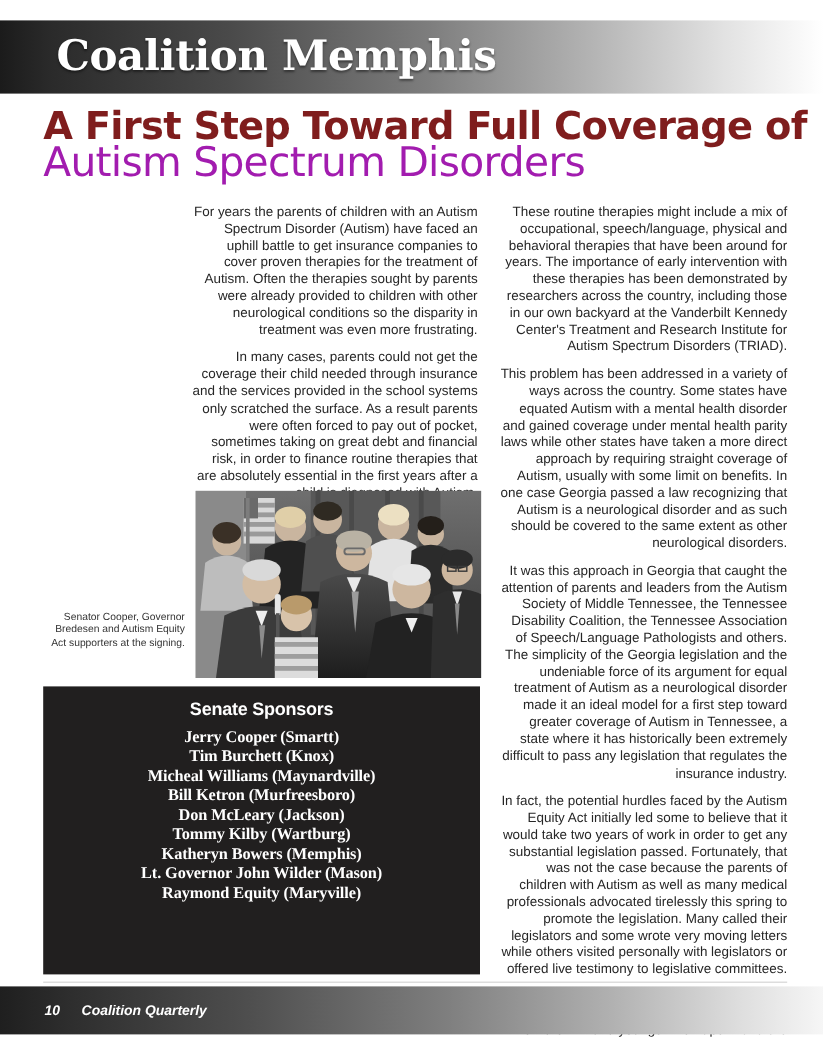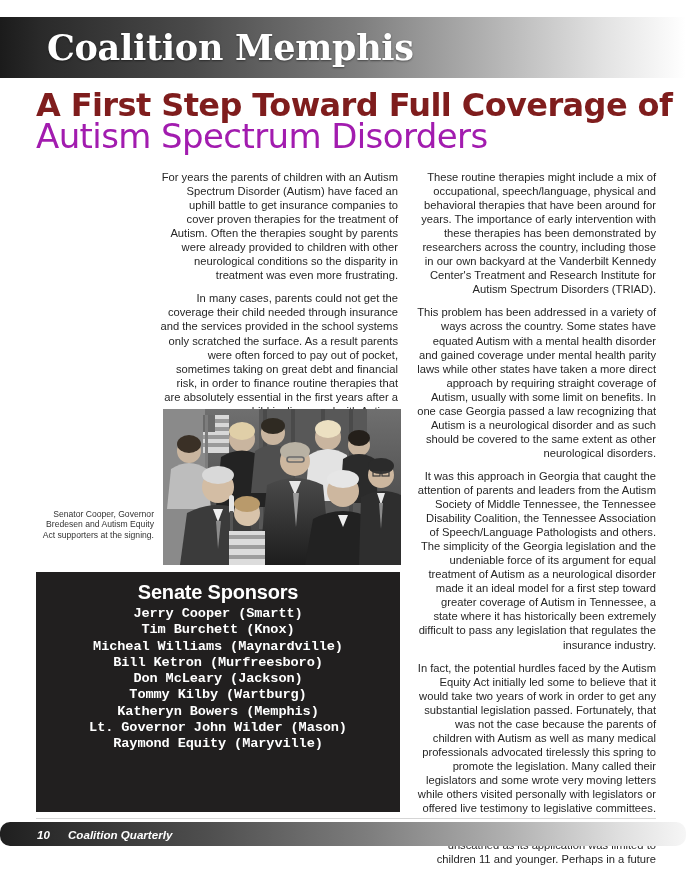--- a/index.html
+++ b/index.html
@@ -126,57 +126,56 @@
     height: 240px;
     background: #211f1f;
     color: #ffffff;
     text-align: center;
     box-sizing: border-box;
     padding-top: 7px;
   }
   .sponsors-title {
     font-family: "Liberation Sans", sans-serif;
     font-weight: bold;
-    font-size: 20px;
+    font-size: 15px;
     line-height: 26px;
     letter-spacing: -0.2px;
     margin-bottom: 1px;
   }
   .sponsor-item {
-    font-family: Liberation Mono, monospace;
+    font-family: Liberation Serif, serif;
     font-weight: bold;
     font-size: 13.6px;
     line-height: 16.25px;
     letter-spacing: -0.1px;
   }
 
   
   .footer-rule {
     position: absolute;
     left: 36px;
     top: 818px;
     width: 620px;
     height: 1px;
     background: #d5d5d5;
   }
   .footer-bar {
     position: absolute;
     left: 0;
     top: 822px;
     width: 686px;
-    height: 24px;
+    height: 40px;
     background: linear-gradient(to right,
         #1f1f1f 0%,
         #2d2d2d 8%,
         #4e4e4e 30%,
         #7e7e7e 54%,
         #b0b0b0 74%,
         #dedede 90%,
         #f6f6f6 100%);
-    border-radius: 10px;
   }
   .footer-page,
   .footer-name {
     position: absolute;
     top: 50%;
     transform: translateY(-50%);
     font-family: "Liberation Sans", sans-serif;
     font-weight: bold;
     font-style: italic;
     font-size: 11.6px;

